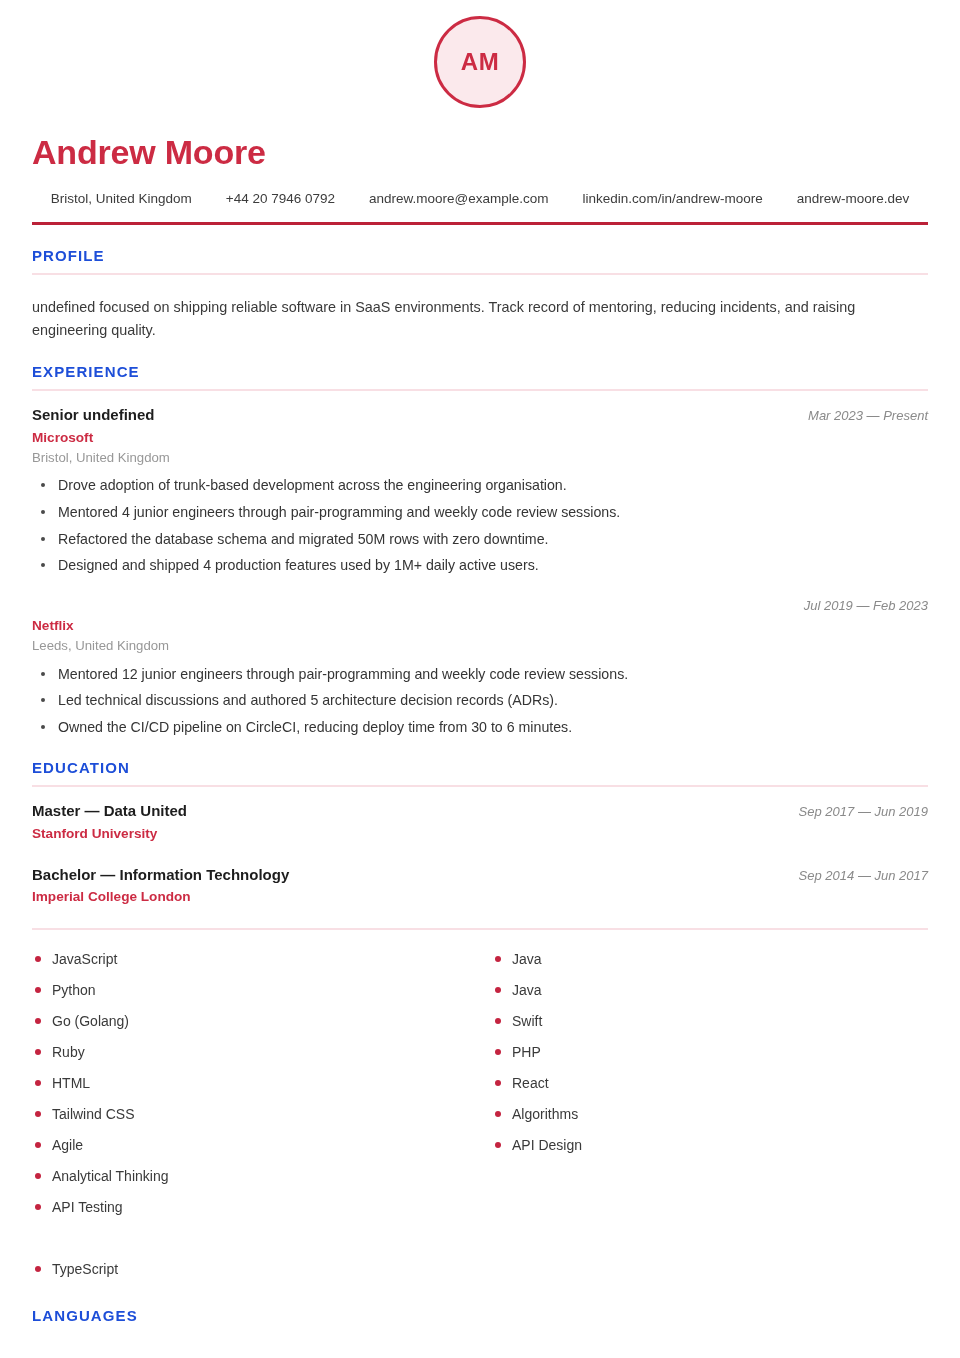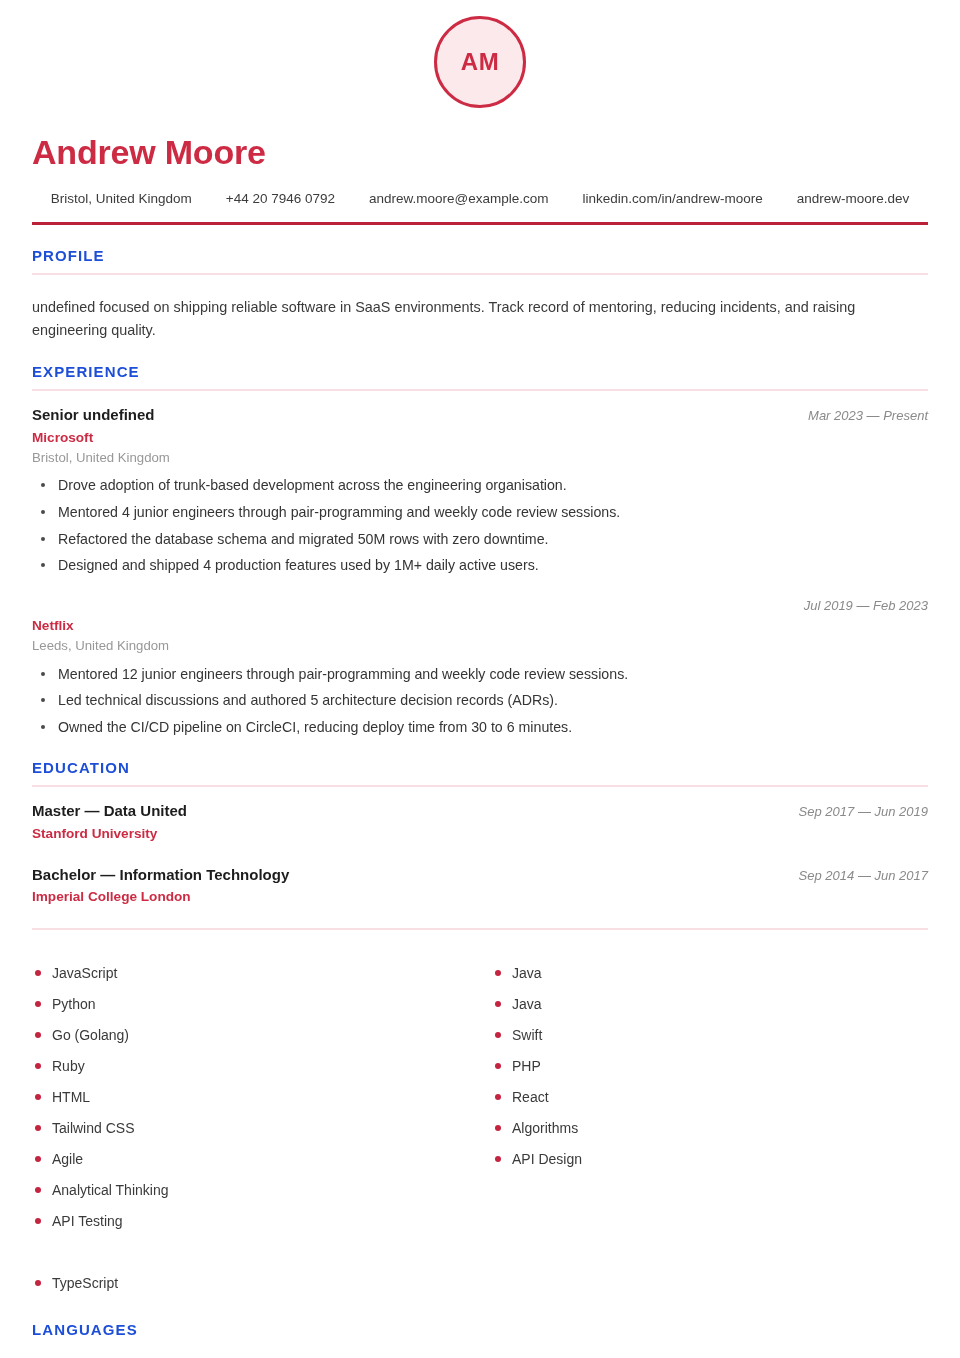--- a/index.html
+++ b/index.html
@@ -164,21 +164,21 @@
     left: 9px;
     top: 8px;
     width: 4px;
     height: 4px;
     border-radius: 50%;
     background: #4a4a4a;
   }
 
   
   .skills-grid {
-    margin-top: 28px;
+    margin-top: 14px;
     display: grid;
     grid-template-columns: 1fr 1fr;
     grid-auto-flow: column;
     grid-template-rows: repeat(11, auto);
     column-gap: 24px;
   }
   .skill-item {
     position: relative;
     padding-left: 20px;
     font-size: 14px;

